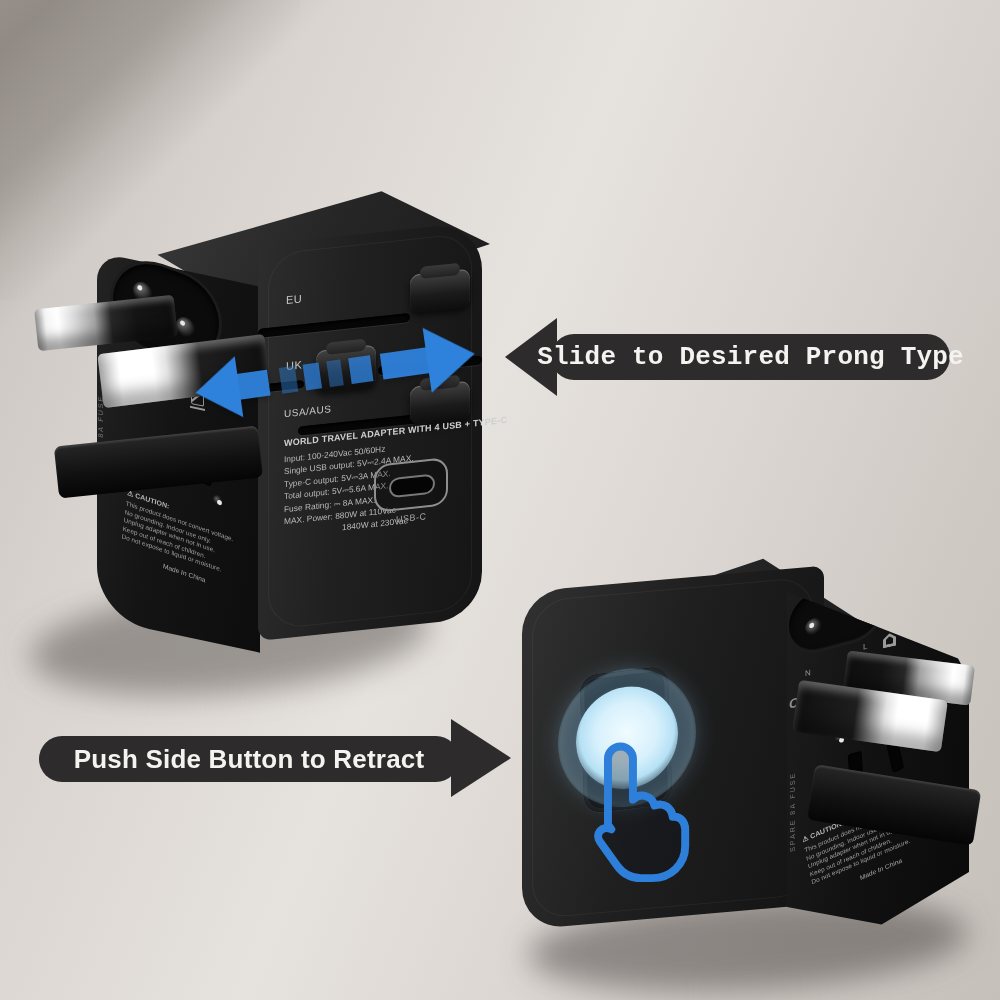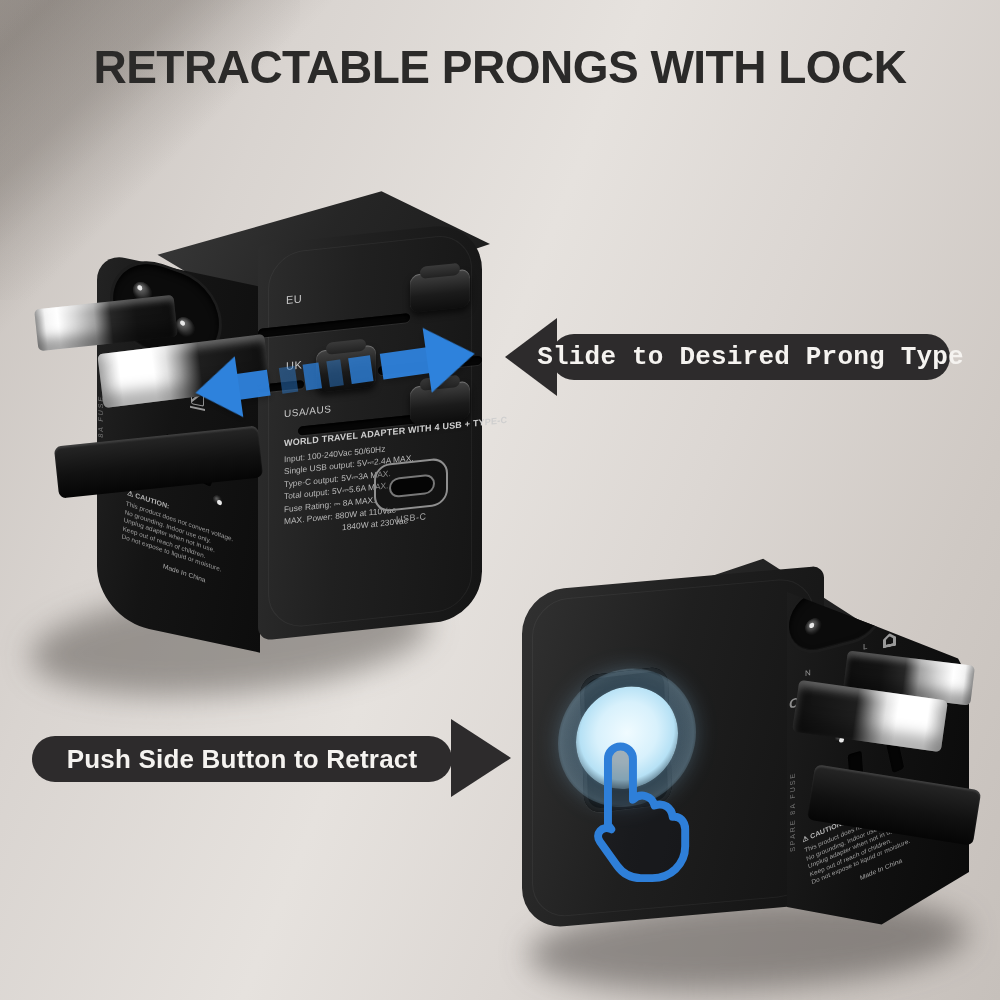--- a/index.html
+++ b/index.html
@@ -137,21 +137,20 @@
 </style>
 </head>
 <body>
 
 <div class="canvas">
 
   <div class="streak s3"></div>
   <div class="streak s1"></div>
   <div class="streak s2"></div>
 
-  <h1 class="title">RETRACTABLE PRONGS WITH LOCK</h1>
 
   <div class="ground-shadow gs1"></div>
   <div class="ground-shadow gs2"></div>
 
   <div class="face a1-top"></div>
 
   <div class="face a1-left">
     <div class="eu-recess" style="left:16px; top:2px; width:106px; height:86px; transform:rotate(8deg);">
       <span class="screw" style="left:18px; top:22px;"></span>
       <span class="screw" style="left:64px; top:42px;"></span>
@@ -276,17 +275,17 @@
 
   <div class="prong prong-metal-r" style="left:845px; top:658px; width:128px; height:40px; transform:rotate(7deg); z-index:4;"></div>
   <div class="prong prong-metal-r2" style="left:795px; top:690px; width:150px; height:52px; transform:rotate(8deg); z-index:4;"></div>
   <div class="prong prong-dark" style="left:810px; top:777px; width:168px; height:56px; transform:rotate(9deg); z-index:4;"></div>
 
   <svg class="hand-icon" viewBox="0 0 118 134">
     <path d="M44 22 a11 11 0 0 1 22 0 v36 c7 -7 17 -3 19 5 c8 -3 15 2 16 10 c6 -1 11 4 11 11 v15 c0 16 -13 28 -29 28 h-10 c-9 0 -16 -4 -21 -11 l-15 -21 c-5 -7 2 -15 10 -11 L44 80 z" fill="rgba(12,18,26,0.30)" stroke="#2e7fd9" stroke-width="7" stroke-linejoin="round" stroke-linecap="round"></path>
   </svg>
 
   <div class="callout" style="left:30px; top:718px; width:486px; height:80px;">
-    <div class="co-bar" style="left:2px; top:18px; width:420px;">Push Side Button to Retract</div>
+    <div class="co-bar" style="left:9px; top:18px; width:420px;">Push Side Button to Retract</div>
     <div class="co-head" style="left:421px; top:1px; width:60px; height:78px; clip-path:polygon(0 0,100% 50%,0 100%);"></div>
   </div>
 
 </div>
 
 </body></html>

